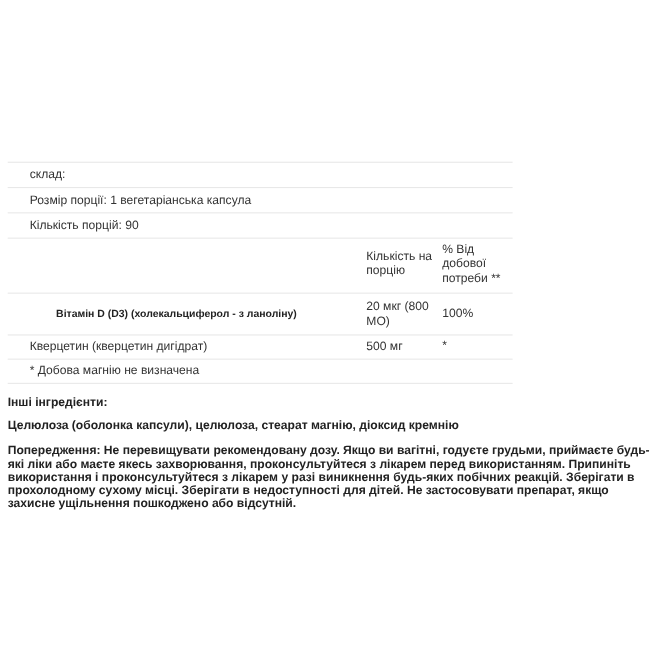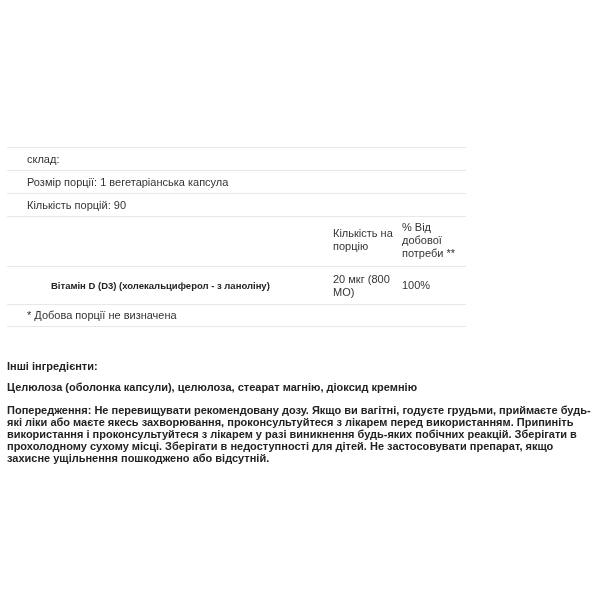--- a/index.html
+++ b/index.html
@@ -29,20 +29,25 @@
   </div>
   <div class="row" style="height:50px;">
     <span class="cell c2" style="top:10px;">Кількість на порцію</span>
     <span class="cell c3" style="top:4px;">% Від добової потреби **</span>
   </div>
   <div class="row" style="height:38px;">
     <span class="cell c1 bold-small">Вітамін D (D3) (холекальциферол - з ланоліну)</span>
     <span class="cell c2">20 мкг (800 МО)</span>
     <span class="cell c3">100%</span>
   </div>
+  <div class="row" style="height:22px;">
+    <span class="cell c1">Кверцетин (кверцетин дигідрат)</span>
+    <span class="cell c2">500 мг</span>
+    <span class="cell c3" style="top:3px;">*</span>
+  </div>
   <div class="row last" style="height:23px;">
-    <span class="cell c1">* Добова порції не визначена</span>
+    <span class="cell c1">* Добова магнію не визначена</span>
   </div>
 </div>
 
 <div class="text-block" style="top:360px;">Інші інгредієнти:</div>
 <div class="text-block" style="top:381px;">Целюлоза (оболонка капсули), целюлоза, стеарат магнію, діоксид кремнію</div>
 <div class="text-block" style="top:404px;">Попередження: Не перевищувати рекомендовану дозу. Якщо ви вагітні, годуєте грудьми, приймаєте будь-які ліки або маєте якесь захворювання, проконсультуйтеся з лікарем перед використанням. Припиніть використання і проконсультуйтеся з лікарем у разі виникнення будь-яких побічних реакцій. Зберігати в прохолодному сухому місці. Зберігати в недоступності для дітей. Не застосовувати препарат, якщо захисне ущільнення пошкоджено або відсутній.</div>
 
 </body></html>

